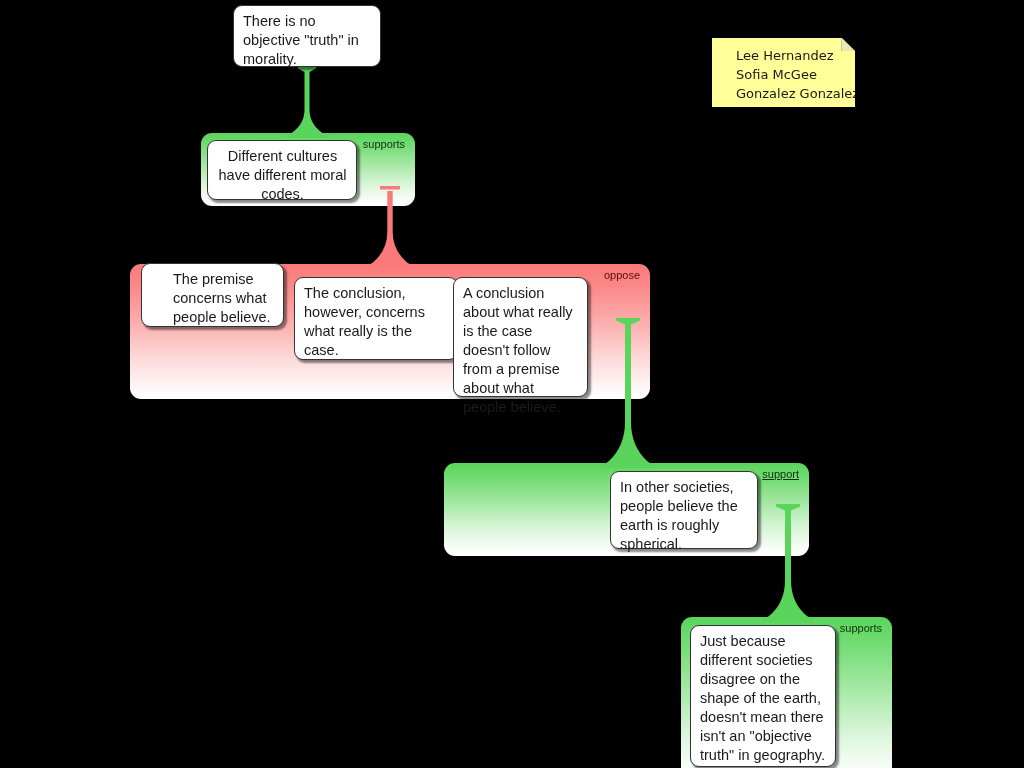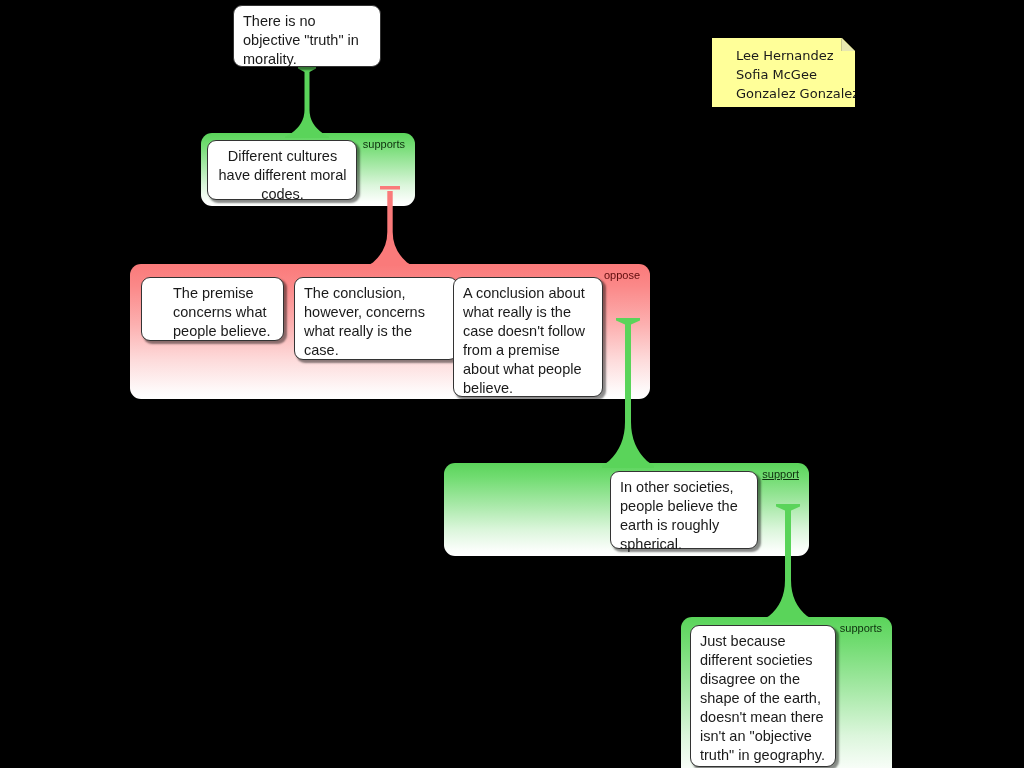--- a/index.html
+++ b/index.html
@@ -120,27 +120,27 @@
   <div class="connector" style="left:367px; top:186px; width:46px; height:80px;">
     <svg width="46" height="80" viewBox="0 0 46 80" xmlns="http://www.w3.org/2000/svg">
       <rect x="13" y="0" width="20" height="3.5" fill="#fa7a7a"></rect>
       <path d="M20.3 5 L25.7 5 L25.7 46 Q25.7 64 40 76.5 L46 80 L0 80 L6 76.5 Q20.3 64 20.3 46 Z" fill="#fa7a7a"></path>
     </svg>
   </div>
 
   <div class="panel red" style="left:130px; top:264px; width:520px; height:135px;">
     <span class="panel-label red" style="right:10px;">oppose</span>
   </div>
-  <div class="claimbox" style="left:141px; top:277px; width:143px; height:64px;padding-left:31px;">
+  <div class="claimbox" style="left:141px; top:263px; width:143px; height:64px;padding-left:31px;">
     <span>The premise concerns what people believe.</span>
   </div>
   <div class="claimbox" style="left:294px; top:277px; width:164px; height:83px;">
     <span>The conclusion, however, concerns what really is the case.</span>
   </div>
-  <div class="claimbox" style="left:453px; top:277px; width:150px; height:120px;">
+  <div class="claimbox" style="left:453px; top:277px; width:135px; height:120px;">
     <span>A conclusion about what really is the case doesn't follow from a premise about what people believe.</span>
   </div>
 
   <div class="connector" style="left:602px; top:318px; width:52px; height:150px;">
     <svg width="52" height="150" viewBox="0 0 52 150" xmlns="http://www.w3.org/2000/svg">
       <path d="M14 0 L38 0 L38 2.6 L29 6.5 L29 104 Q29 128 45 143 L52 148 L52 150 L0 150 L0 148 L7 143 Q23 128 23 104 L23 6.5 L14 2.6 Z" fill="#5ad45a"></path>
     </svg>
   </div>
 
   <div class="panel green" style="left:444px; top:463px; width:365px; height:93px;">

